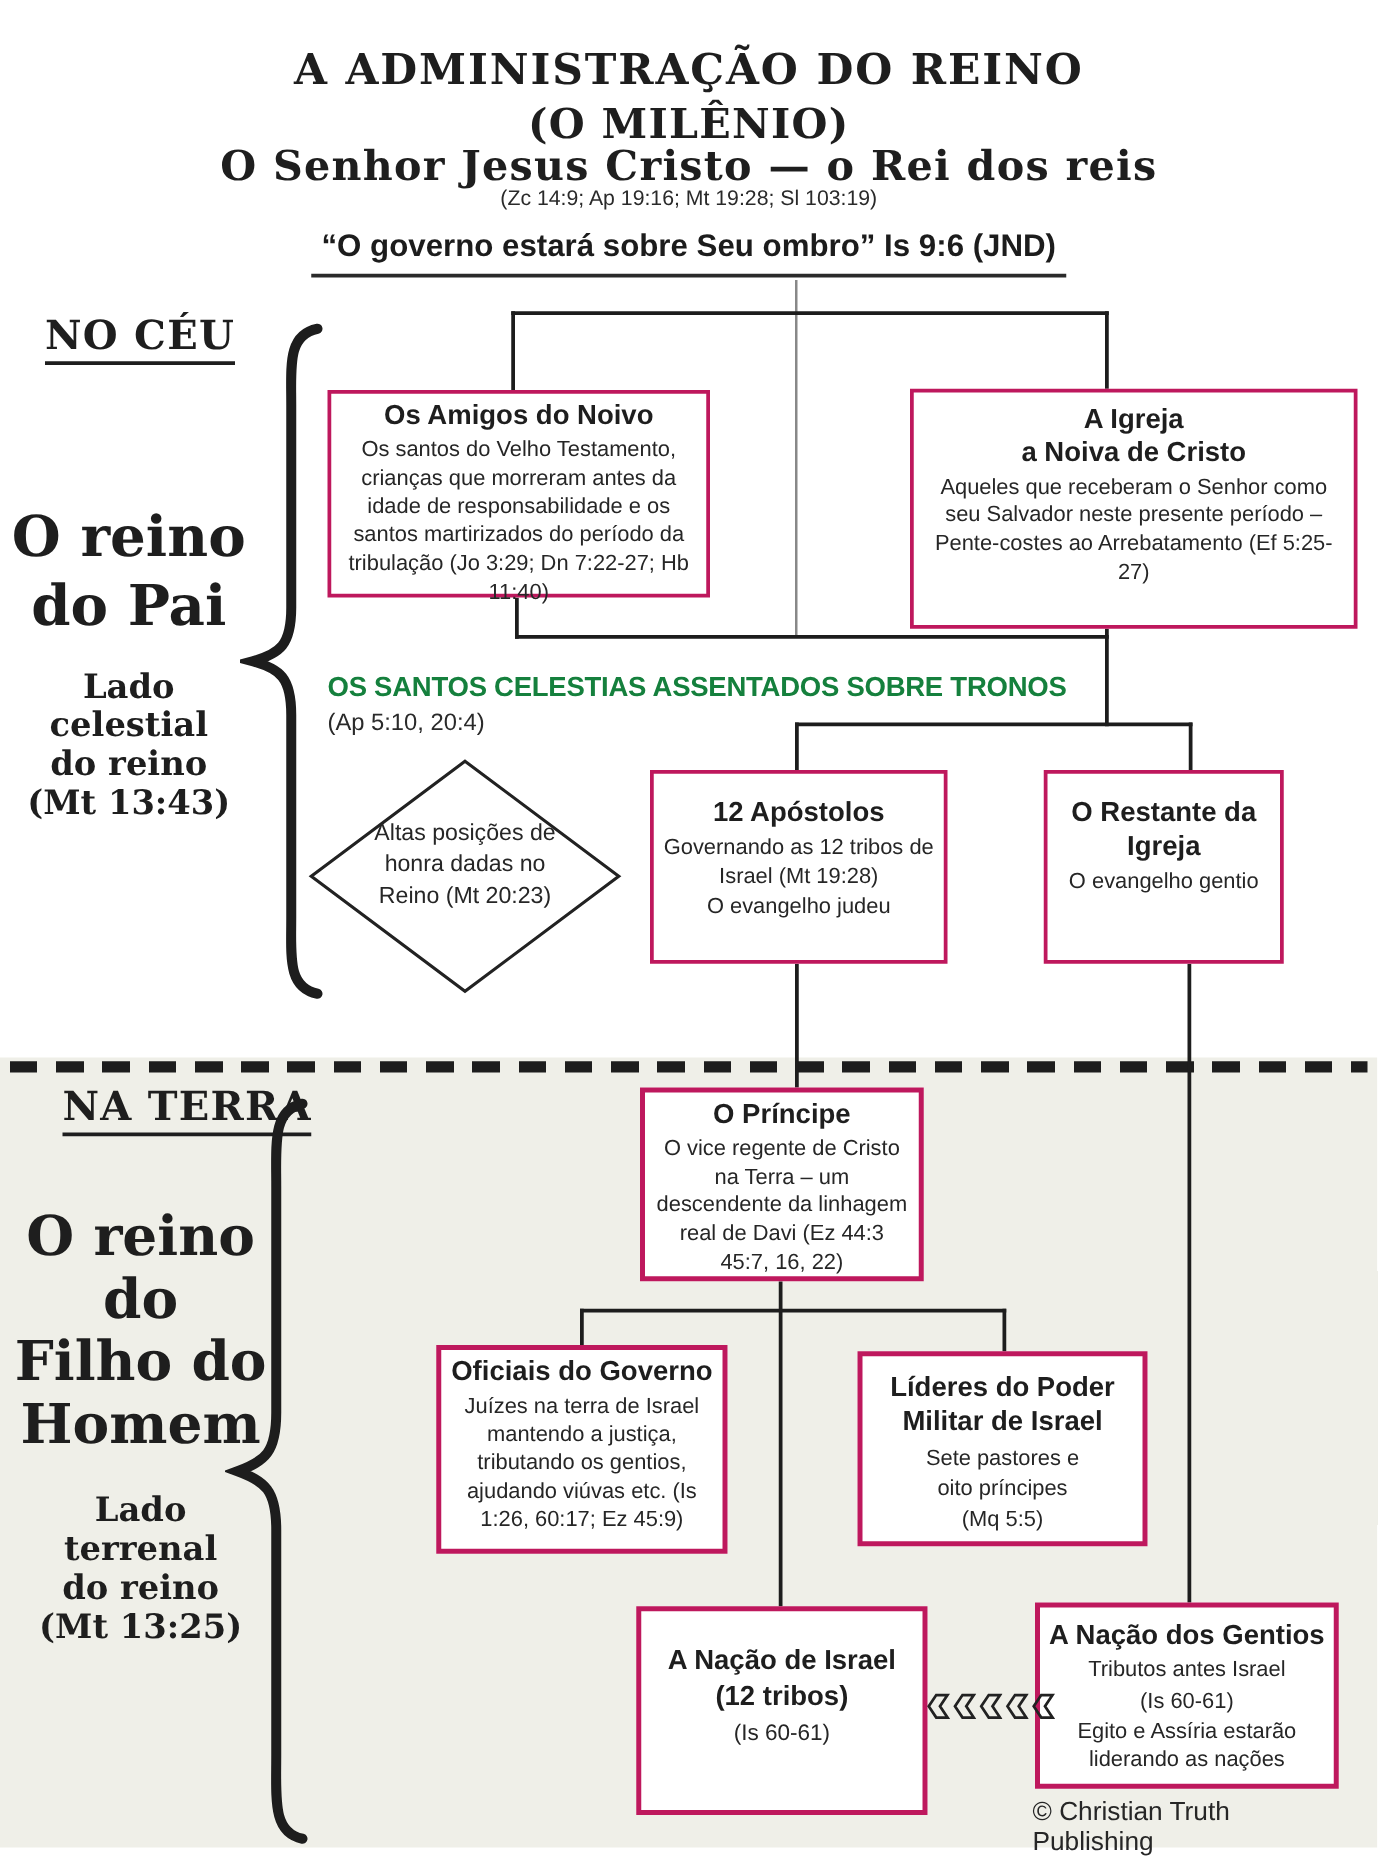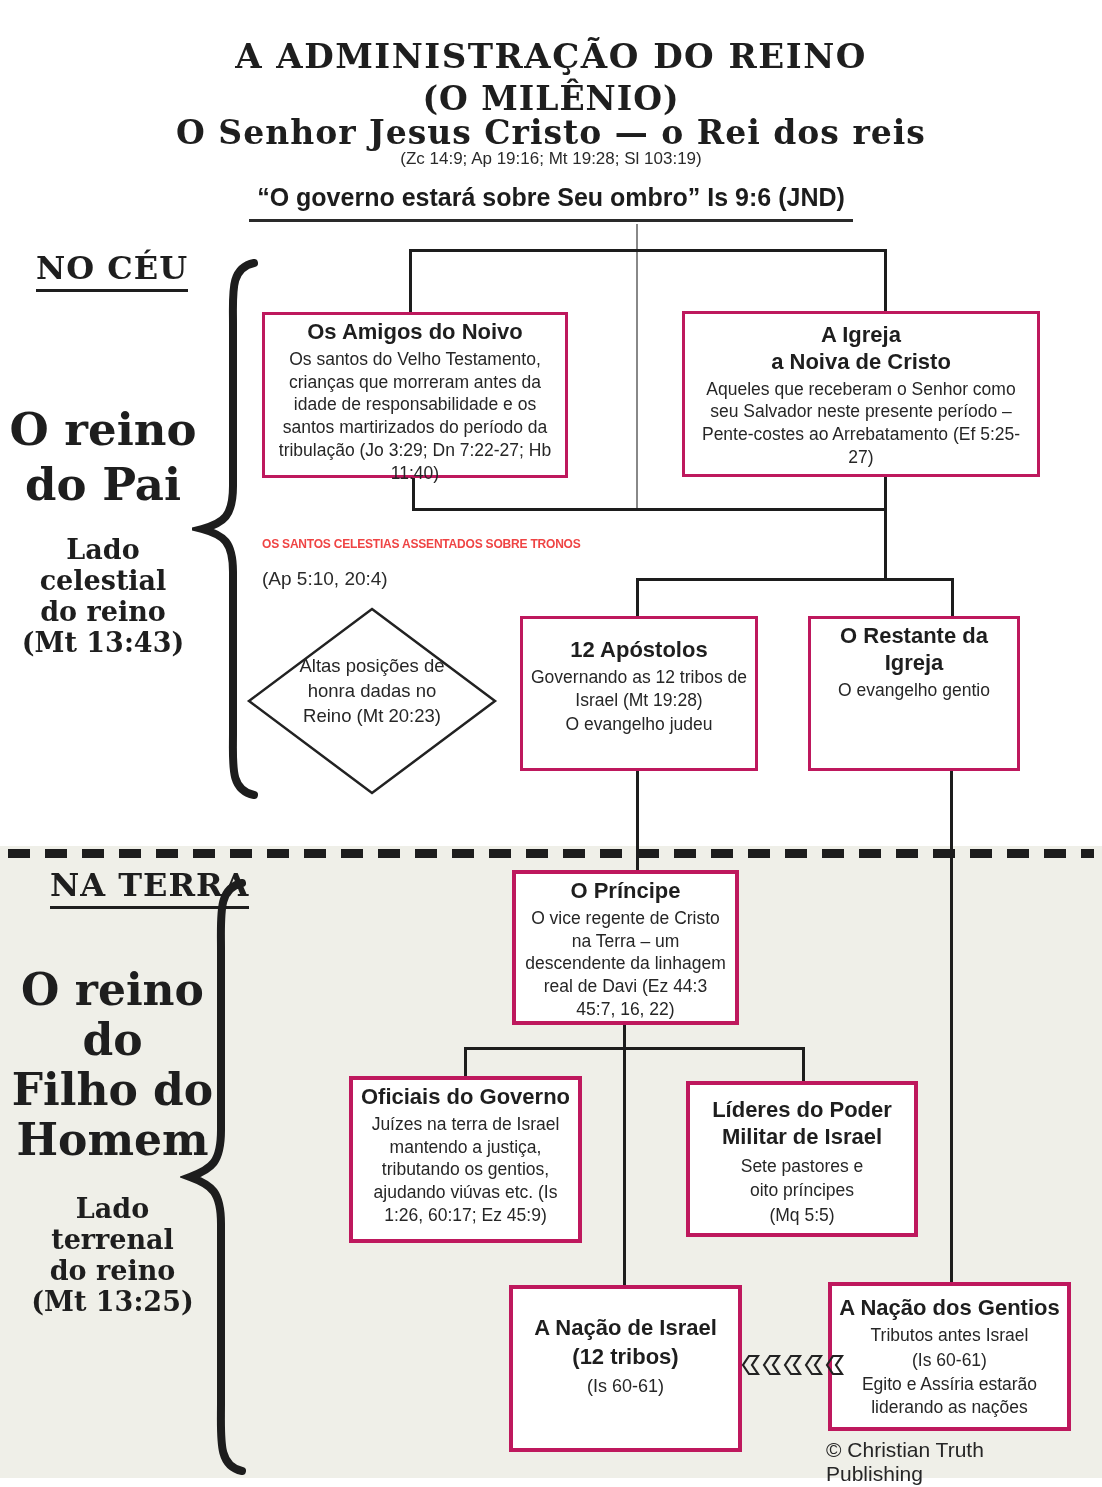--- a/index.html
+++ b/index.html
@@ -17,21 +17,21 @@
   .hdr-title{font-size:34px;letter-spacing:1.5px;}
   .hdr-sub{font-size:33px;letter-spacing:1px;}
   .hdr-refs{font-size:17px;color:#2a2a2a;}
   .quote{display:inline-block;font-weight:bold;font-size:25px;color:#1c1c1c;
          border-bottom:3px solid #2a2a2a;padding:0 8px 7px;}
   .section-label{font-size:32px;letter-spacing:1px;border-bottom:3.5px solid #1e1e1e;
                  padding-bottom:2px;display:inline-block;}
   .kingdom{font-size:45px;line-height:55px;}
   .kingdom--earth{font-size:44px;line-height:50px;}
   .side-note{font-size:27px;line-height:31px;}
-  .thrones-h{font-weight:bold;font-size:12px;letter-spacing:-0.2px;color:#ef4444;}
+  .thrones-h{font-weight:bold;font-size:22px;letter-spacing:-0.2px;color:#15803d;}
   .thrones-r{font-size:19px;color:#2a2a2a;}
   .earth-bg{position:absolute;left:0;top:846px;width:1102px;height:632px;background:#efefe8;}
   .dashes{position:absolute;left:8px;top:849px;width:1086px;height:9px;
           background:repeating-linear-gradient(90deg,#1d1d1d 0 22px,transparent 22px 37px);}
   .diamond-wrap{position:absolute;left:246px;top:606px;width:252px;height:190px;}
   .diamond-text{position:absolute;left:41px;top:48px;width:170px;text-align:center;
                 font-size:18.5px;line-height:1.35;color:#262626;}
   .arrows-row{position:absolute;left:741px;top:1352px;display:flex;gap:2px;align-items:center;}
   .copyright{position:absolute;left:826px;top:1438px;width:252px;
              font-size:21px;color:#262626;}
@@ -83,42 +83,42 @@
     <div>(Mt 13:43)</div>
   </div>
   <svg class="abs" style="left:192px;top:258px;" width="70" height="542" viewBox="0 0 70 542">
     <path d="M62 5 C38 10 41 34 41 66 L41 228 C41 258 32 265 10 271 C32 277 41 284 41 314 L41 476 C41 508 38 532 62 537" fill="none" stroke="#1d1d1d" stroke-width="8" stroke-linecap="round"></path>
   </svg>
 
   <div class="box" style="left:262px;top:312px;width:306px;height:166px;">
     <div class="box-title">Os Amigos do Noivo</div>
     <div class="box-body">Os santos do Velho Testamento, crianças que morreram antes da idade de responsabilidade e os santos martirizados do período da tribulação (Jo 3:29; Dn 7:22-27; Hb 11:40)</div>
   </div>
-  <div class="box" style="left:682px;top:311px;width:358px;height:166px;padding-top:4px;">
+  <div class="box" style="left:728px;top:311px;width:358px;height:192px;padding-top:4px;">
     <div class="box-title" style="margin-bottom:0;">A Igreja</div>
     <div class="box-title" style="margin-top:0;">a Noiva de Cristo</div>
     <div class="box-body">Aqueles que receberam o Senhor como seu Salvador neste presente período – Pente-costes ao Arrebatamento (Ef 5:25-27)</div>
   </div>
 
   <div class="abs thrones-h" style="left:262px;top:537px;">OS SANTOS CELESTIAS ASSENTADOS SOBRE TRONOS</div>
   <div class="abs thrones-r" style="left:262px;top:568px;">(Ap 5:10, 20:4)</div>
 
   <div class="diamond-wrap">
     <svg width="252" height="190" viewBox="0 0 252 190">
       <polygon points="126,3 249,95 126,187 3,95" fill="#ffffff" stroke="#222222" stroke-width="2.5"></polygon>
     </svg>
     <div class="diamond-text">Altas posições de honra dadas no Reino (Mt 20:23)</div>
   </div>
 
   <div class="box" style="left:520px;top:616px;width:238px;height:155px;padding-top:14px;">
     <div class="box-title">12 Apóstolos</div>
     <div class="box-body">Governando as 12 tribos de Israel (Mt 19:28)</div>
     <div class="box-body">O evangelho judeu</div>
   </div>
-  <div class="box" style="left:808px;top:616px;width:212px;height:155px;padding-top:0;">
+  <div class="box" style="left:835px;top:616px;width:192px;height:155px;padding-top:14px;">
     <div class="box-title">O Restante da Igreja</div>
     <div class="box-body">O evangelho gentio</div>
   </div>
 
   <div class="abs" style="left:50px;top:866px;">
     <span class="serif section-label">NA TERRA</span>
   </div>
   <div class="abs serif center kingdom kingdom--earth" style="left:10px;top:965px;width:205px;">
     <div>O reino</div>
     <div>do</div>

